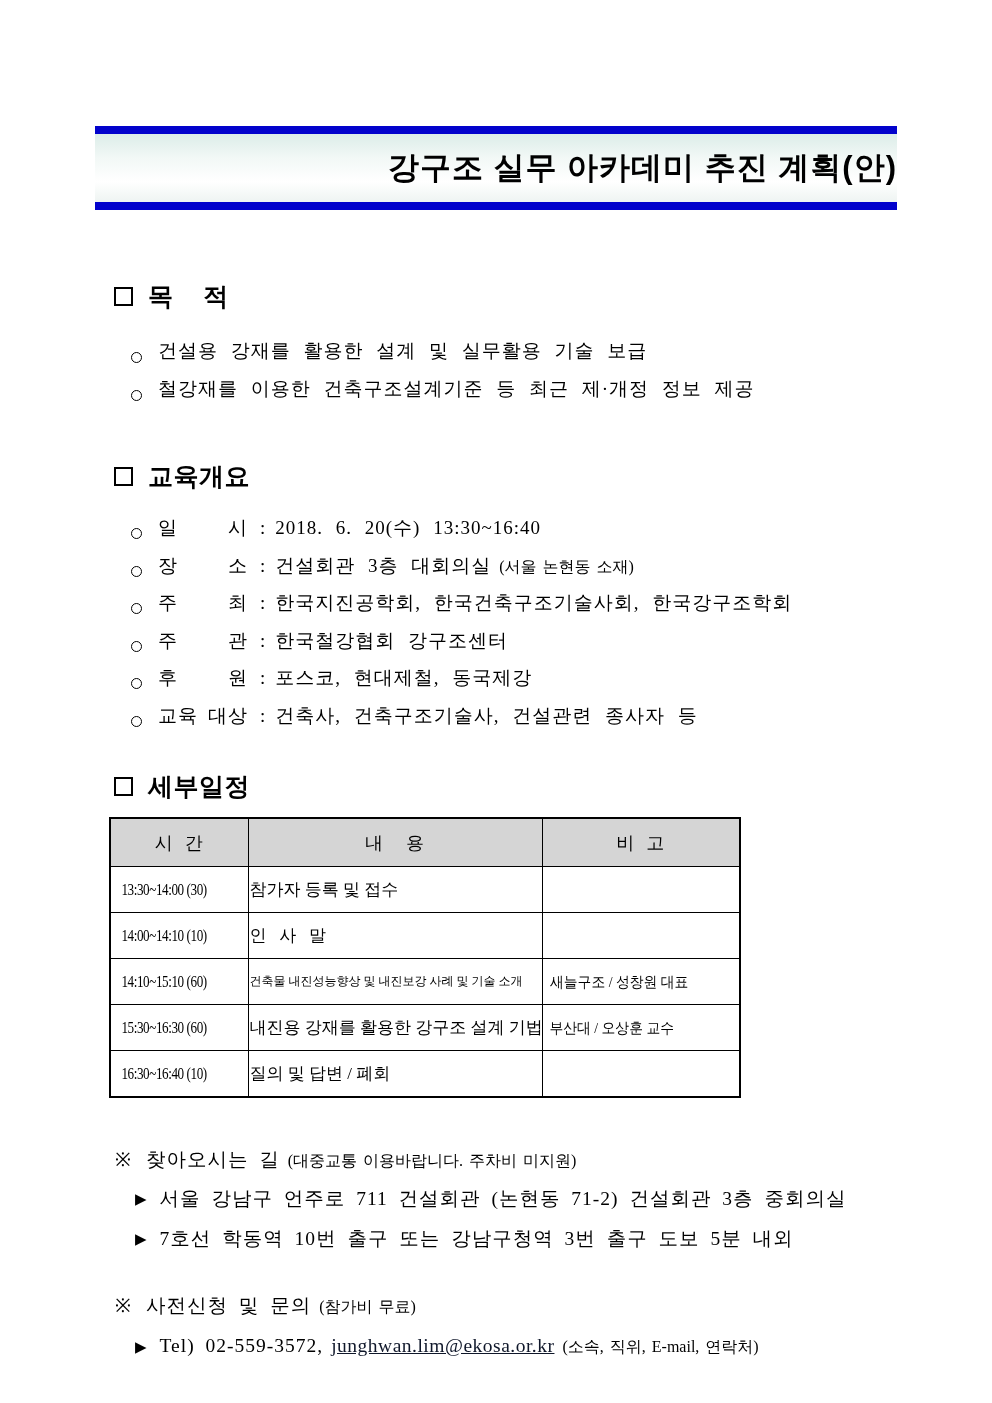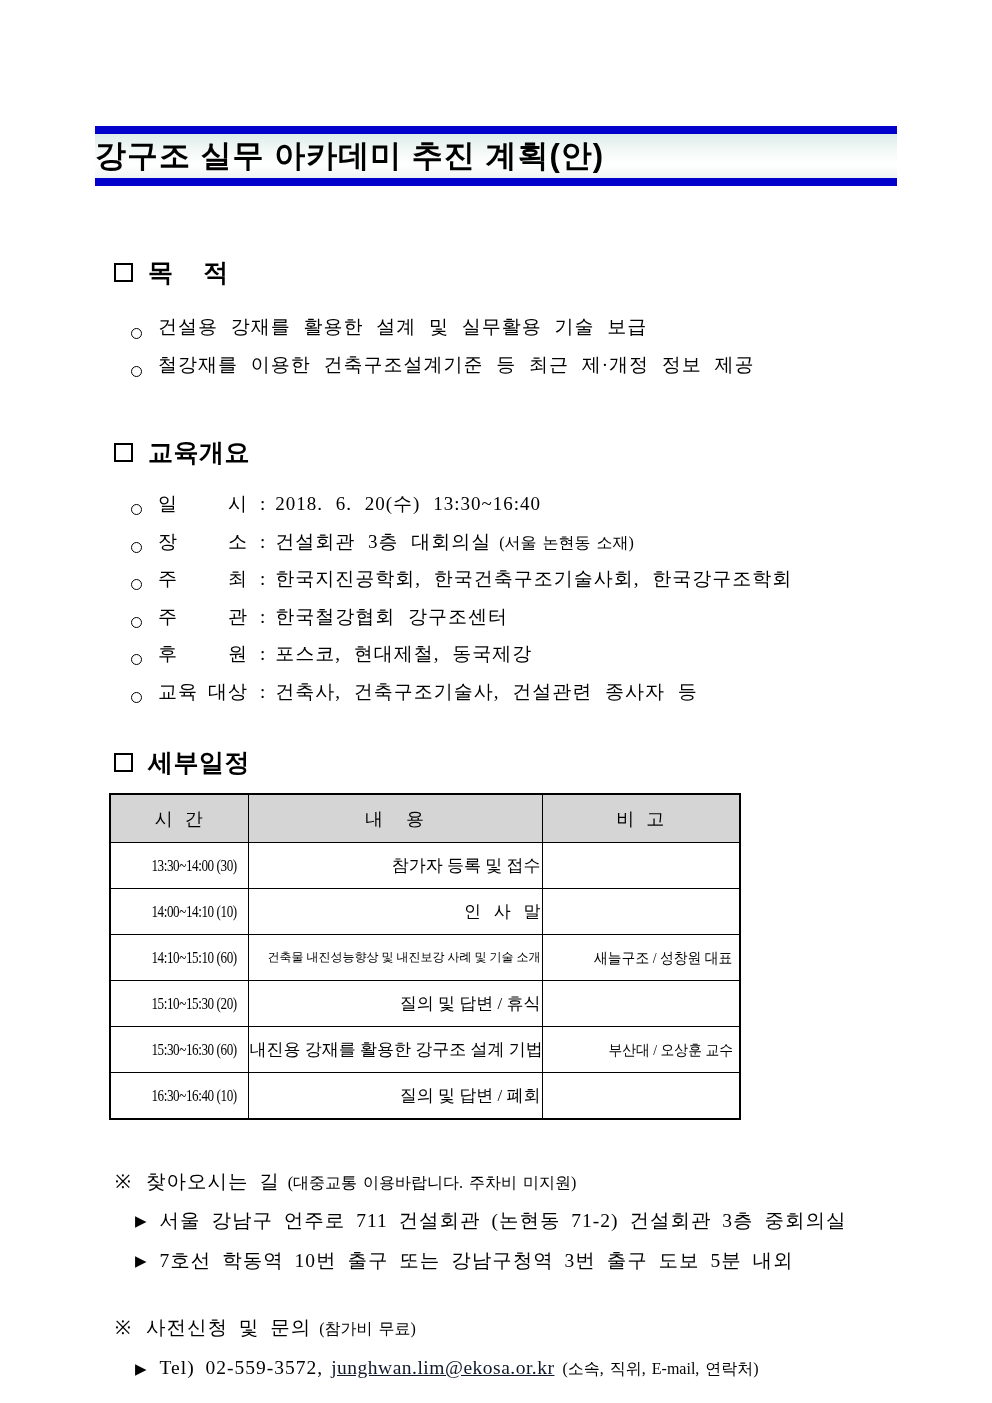--- a/index.html
+++ b/index.html
@@ -10,23 +10,23 @@
     font-family:"Liberation Serif","DejaVu Serif",serif;
     color:#000;
     overflow:hidden;
     box-sizing:border-box;
     padding:0 95px;
   }
   
   .banner{margin-top:126px;}
   .banner .bar{height:8px;background:#0202cc;}
   .banner .mid{
-    height:44px;
+    height:68px;
     background:linear-gradient(180deg,#dcede9 0%,#f2f8f6 35%,#ffffff 70%,#eef4f2 100%);
-    display:flex;align-items:center;justify-content:flex-start;
+    display:flex;align-items:center;justify-content:flex-end;
   }
   .banner .title{
     font-family:"Liberation Sans","DejaVu Sans",sans-serif;
     font-weight:bold;font-size:31px;letter-spacing:1px;
     white-space:pre;
   }
   
   .sect-head{
     display:flex;align-items:center;gap:15px;
     font-family:"Liberation Sans","DejaVu Sans",sans-serif;
@@ -57,21 +57,21 @@
     border-collapse:collapse;
     width:632px;margin:14px 0 0 14px;
     table-layout:fixed;
   }
   table.sched,table.sched td,table.sched th{border:1px solid #000;}
   table.sched{border:2.5px solid #000;}
   table.sched th{
     background:#d5d5d5;height:45px;
     font-size:18px;font-weight:normal;white-space:pre;letter-spacing:1px;
   }
-  table.sched td{height:43px;text-align:right;font-size:17px;white-space:pre;}
+  table.sched td{height:43px;text-align:left;font-size:17px;white-space:pre;}
   .col-time{width:138px;}
   .col-note{width:198px;}
   td .cond{display:inline-block;transform:scaleX(0.82);transform-origin:center;
     font-size:16px;letter-spacing:-0.5px;white-space:pre;}
   td .note-txt{display:inline-block;transform:scaleX(0.92);transform-origin:center;
     font-size:15px;white-space:pre;}
   
   .note-head{
     display:flex;align-items:baseline;font-size:19.5px;
     letter-spacing:1px;word-spacing:5px;margin-left:20px;
@@ -203,25 +203,20 @@
         <td><span class="cond">14:00~14:10 (10)</span></td>
         <td>인   사   말</td>
         <td><span class="note-txt"></span></td>
       </tr>
       <tr>
         <td><span class="cond">14:10~15:10 (60)</span></td>
         <td style="font-size:12px;"><span>건축물 내진성능향상 및 내진보강 사례 및 기술 소개</span></td>
         <td><span class="note-txt">새늘구조 / 성창원 대표</span></td>
       </tr>
       <tr>
-        <td><span class="cond">15:10~15:30 (20)</span></td>
-        <td>질의 및 답변 / 휴식</td>
-        <td><span class="note-txt"></span></td>
-      </tr>
-      <tr>
         <td><span class="cond">15:30~16:30 (60)</span></td>
         <td>내진용 강재를 활용한 강구조 설계 기법</td>
         <td><span class="note-txt">부산대 / 오상훈 교수</span></td>
       </tr>
       <tr>
         <td><span class="cond">16:30~16:40 (10)</span></td>
         <td>질의 및 답변 / 폐회</td>
         <td><span class="note-txt"></span></td>
       </tr>
     </tbody>

